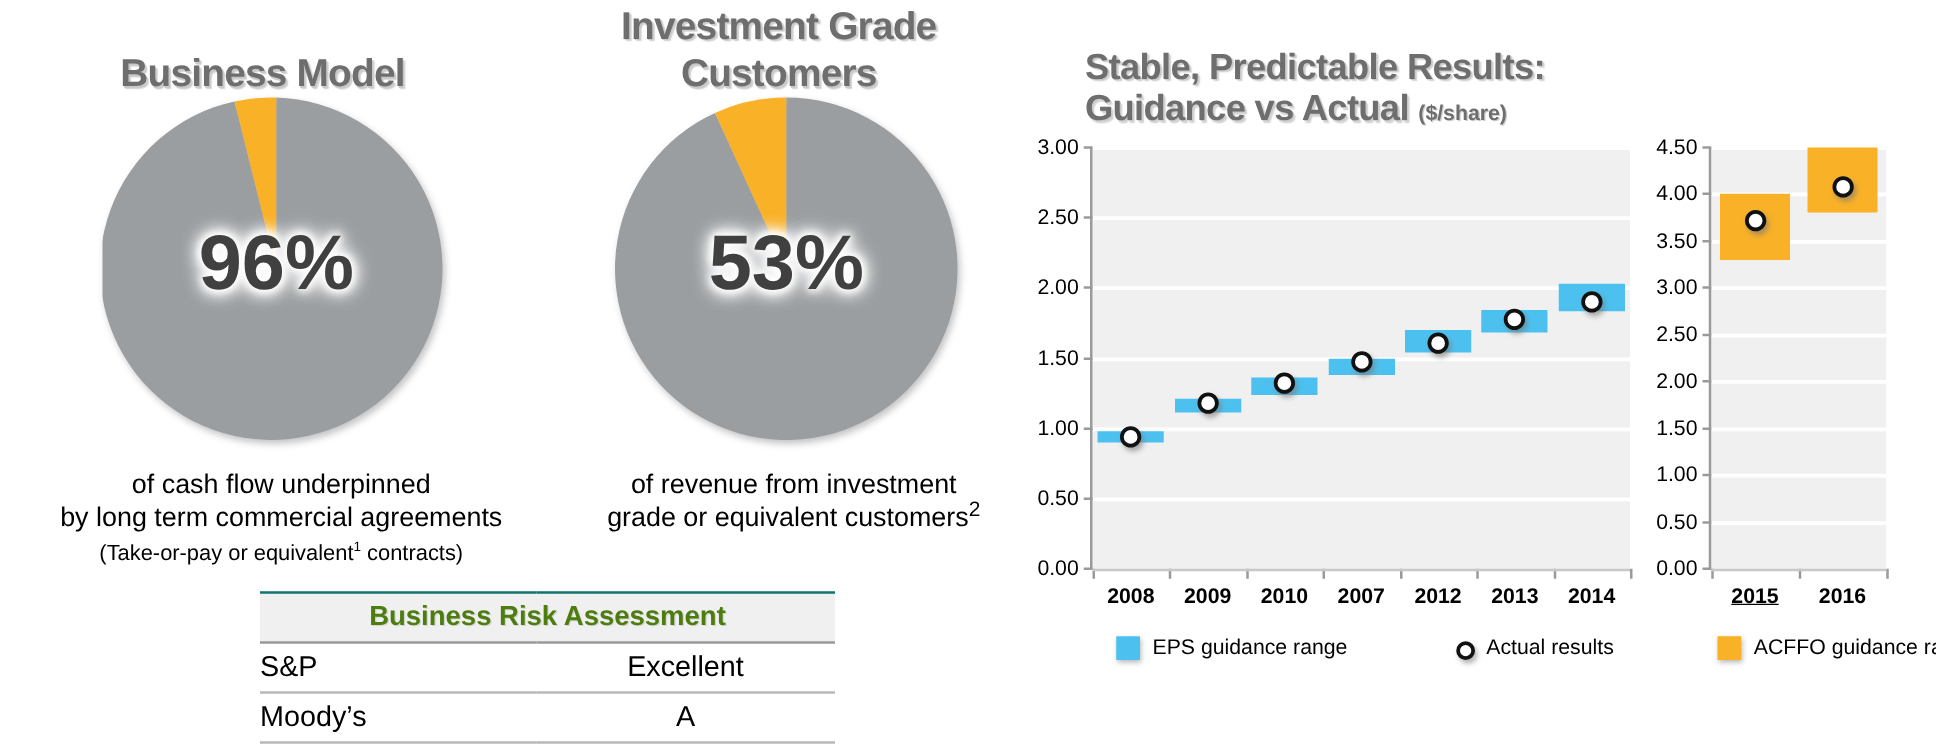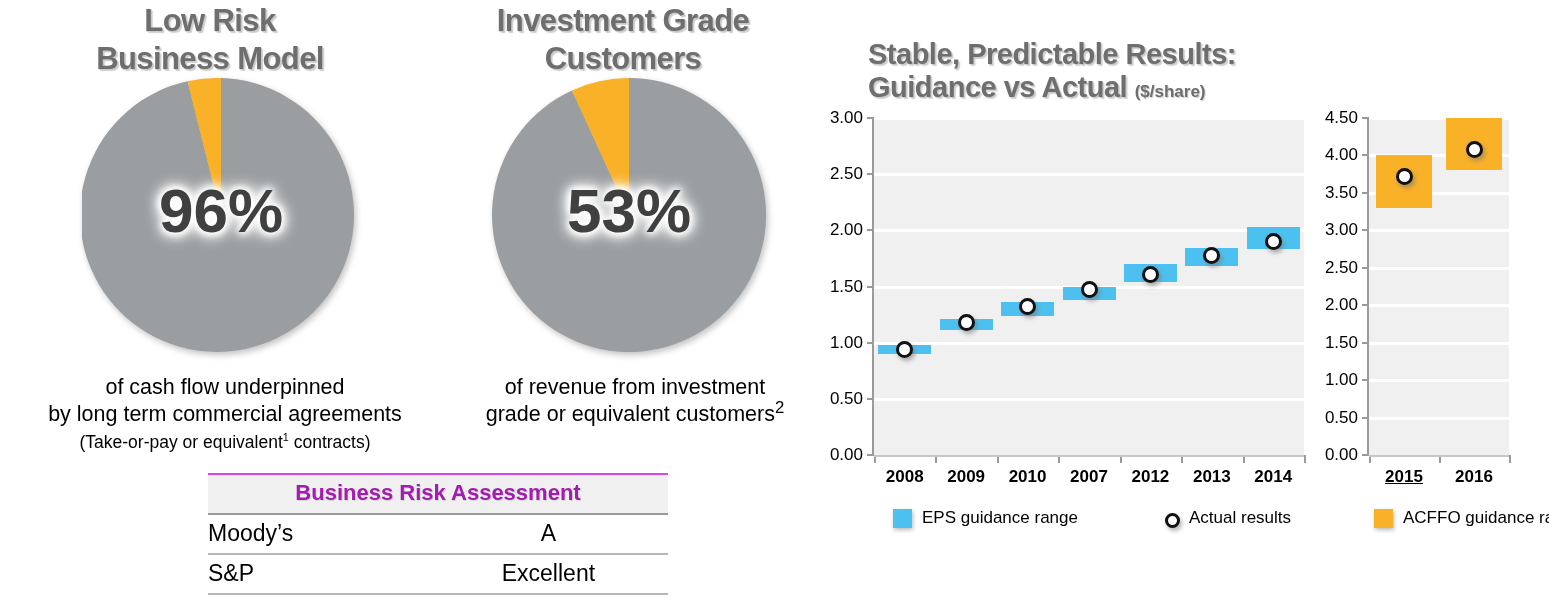--- a/index.html
+++ b/index.html
@@ -77,26 +77,26 @@
     position: absolute;
     left: 208px;
     top: 473px;
     width: 460px;
     border-collapse: collapse;
     font-family: "Liberation Sans", sans-serif;
   }
   #risk-table tr { height: 40px; }
   #risk-table .hdr-row td {
     background: #f0f0f0;
-    border-top: 2px solid #d946ef;
+    border-top: 2px solid #0f766e;
     border-bottom: 2px solid #9a9a9a;
     text-align: center;
     font-weight: bold;
     font-size: 22px;
-    color: #a21caf;
+    color: #4d7c0f;
     text-shadow: 1px 1px 0 #d5d5d5;
     padding: 5px 0 7px;
   }
   #risk-table .data-row td {
     border-bottom: 2px solid #b8b8b8;
     font-size: 23px;
     color: #000;
     padding: 4px 0 6px;
   }
   #risk-table .cell-label { text-align: left;  padding-left: 10px; width: 48%; }
@@ -173,21 +173,21 @@
   .legend-text {
     font-family: "Liberation Sans", sans-serif;
     font-size: 17px;
     color: #000;
   }
 </style>
 </head>
 <body>
 
 <div class="pie-title" id="pie1-title">
-  <span>Low Risk</span><br>
+  <br>
   <span>Business Model</span>
 </div>
 
 <div class="pie-wrap" id="pie1-wrap">
   <svg class="pie-svg" width="278" height="278" viewBox="0 0 278 278">
 
     <path d="M139 139 L139 2 A137 137 0 1 1 105.6 5.13 Z" fill="#9a9ea1"></path>
 
     <path d="M139 139 L105.6 5.13 A137 137 0 0 1 139 2 Z" fill="#f9b127"></path>
   </svg>
@@ -219,26 +219,26 @@
   <span>of revenue from investment</span><br>
   <span>grade or equivalent customers</span><span class="sup-big">2</span>
 </div>
 
 <table id="risk-table">
   <tbody>
     <tr class="hdr-row">
       <td colspan="2">Business Risk Assessment</td>
     </tr>
     <tr class="data-row">
+      <td class="cell-label">S&amp;P</td>
+      <td class="cell-value">Excellent</td>
+    </tr>
+    <tr class="data-row">
       <td class="cell-label">Moody’s</td>
       <td class="cell-value">A</td>
-    </tr>
-    <tr class="data-row">
-      <td class="cell-label">S&amp;P</td>
-      <td class="cell-value">Excellent</td>
     </tr>
   </tbody>
 </table>
 
 <div id="chart-title">
   <span>Stable, Predictable Results:</span><br>
   <span>Guidance vs Actual</span>
   <span id="chart-title-units">($/share)</span>
 </div>
 

